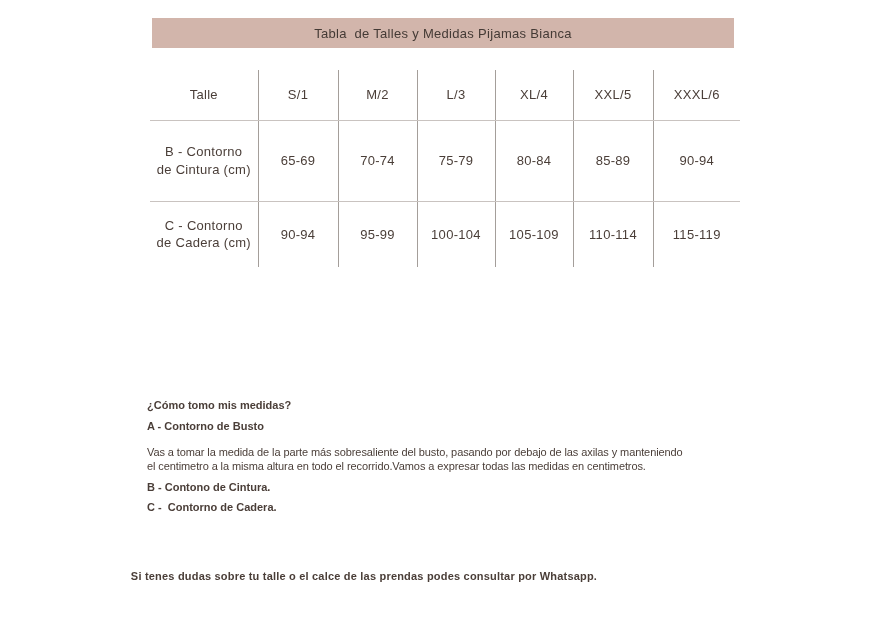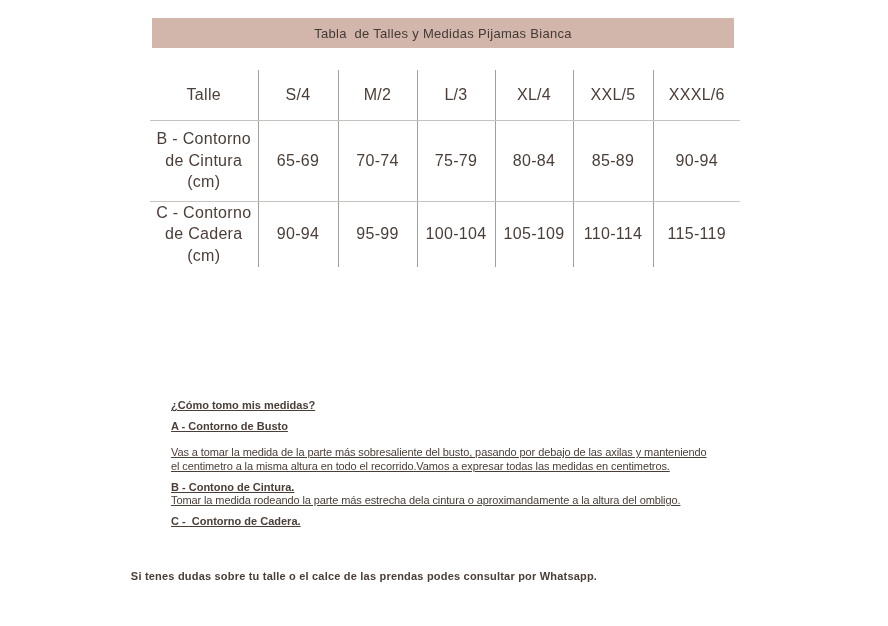--- a/index.html
+++ b/index.html
@@ -13,34 +13,34 @@
     background:#d2b5ab;display:flex;align-items:center;justify-content:center;
   }
   .banner .title{font-size:13px;letter-spacing:.3px;color:#443a35;white-space:pre;}
 
   
   table.sizes{
     position:absolute;left:150px;top:70px;width:590px;
     border-collapse:collapse;table-layout:fixed;
   }
   table.sizes th,table.sizes td{
-    font-weight:normal;font-size:16px;text-align:center;vertical-align:middle;
+    font-weight:normal;font-size:13px;text-align:center;vertical-align:middle;
     padding:0;letter-spacing:.3px;color:#4a3e38;
   }
   .vline{border-right:1px solid #a49e9a;}
   thead tr{height:50px;}
   thead th{border-bottom:1px solid #c9c3c0;}
   tr.row-a{height:83px;}
   tr.row-b{height:81px;}
   tr.row-c{height:66px;}
   tr.row-a td,tr.row-b td{border-bottom:1px solid #c9c3c0;}
   td.label-cell div{line-height:1.35;}
 
   
-  .instructions{position:absolute;left:171px;top:399px;width:660px;font-size:11px;text-decoration:underline;}
+  .instructions{position:absolute;left:147px;top:399px;width:660px;font-size:11px;}
   .ins-heading{font-weight:bold;margin:0 0 9px 0;}
   .sec-title{font-weight:bold;margin:0;white-space:pre-wrap;}
   .sec-title.mb{margin-bottom:13px;}
   .sec-title.mt{margin-top:8px;}
   .sec-body{margin:0;line-height:14px;letter-spacing:-.1px;white-space:pre-line;}
   .sec-body.mb{margin-bottom:5px;}
 
   .footer-note{
     position:absolute;left:0;top:570px;width:728px;text-align:center;
     font-weight:bold;font-size:11px;letter-spacing:.2px;
@@ -59,21 +59,21 @@
       <col style="width:80px">
       <col style="width:79px">
     <col style="width:78px">
       <col style="width:78px">
       <col style="width:80px">
       <col style="width:87px">
   </colgroup>
   <thead>
     <tr>
       <th class="vline">Talle</th>
-      <th class="vline">S/4</th>
+      <th class="vline">S/1</th>
       <th class="vline">M/2</th>
       <th class="vline">L/3</th>
       <th class="vline">XL/4</th>
       <th class="vline">XXL/5</th>
       <th>XXXL/6</th>
     </tr>
   </thead>
   <tbody>
     <tr class="row-b">
       <td class="vline label-cell">
@@ -103,18 +103,17 @@
 </table>
 
 <div class="instructions">
   <p class="ins-heading">¿Cómo tomo mis medidas?</p>
 
   <p class="sec-title mb">A - Contorno de Busto</p>
   <p class="sec-body mb">Vas a tomar la medida de la parte más sobresaliente del busto, pasando por debajo de las axilas y manteniendo
 el centimetro a la misma altura en todo el recorrido.Vamos a expresar todas las medidas en centimetros.</p>
 
   <p class="sec-title mt">B - Contono de Cintura.</p>
-  <p class="sec-body">Tomar la medida rodeando la parte más estrecha dela cintura o aproximandamente a la altura del ombligo.</p>
 
   <p class="sec-title mt">C -  Contorno de Cadera.</p>
 </div>
 
 <div class="footer-note">Si tenes dudas sobre tu talle o el calce de las prendas podes consultar por Whatsapp.</div>
 
 </body></html>

